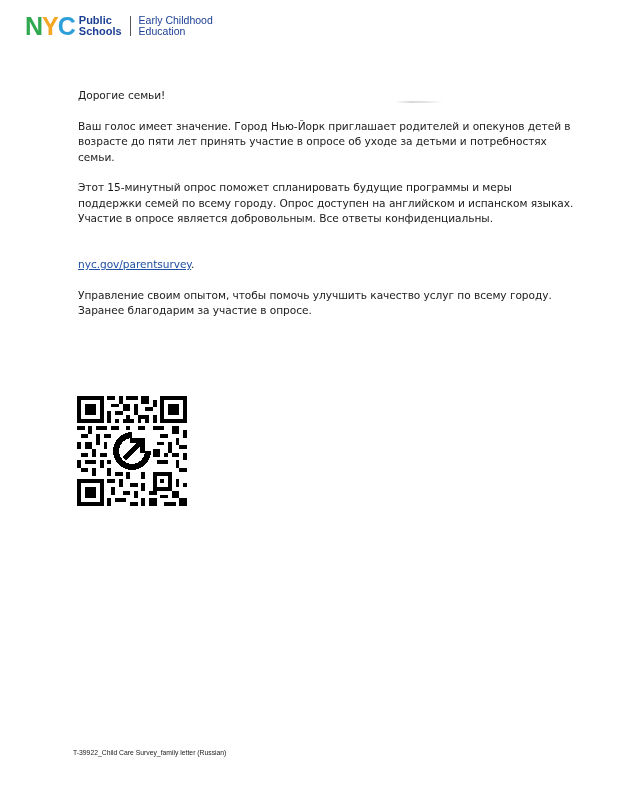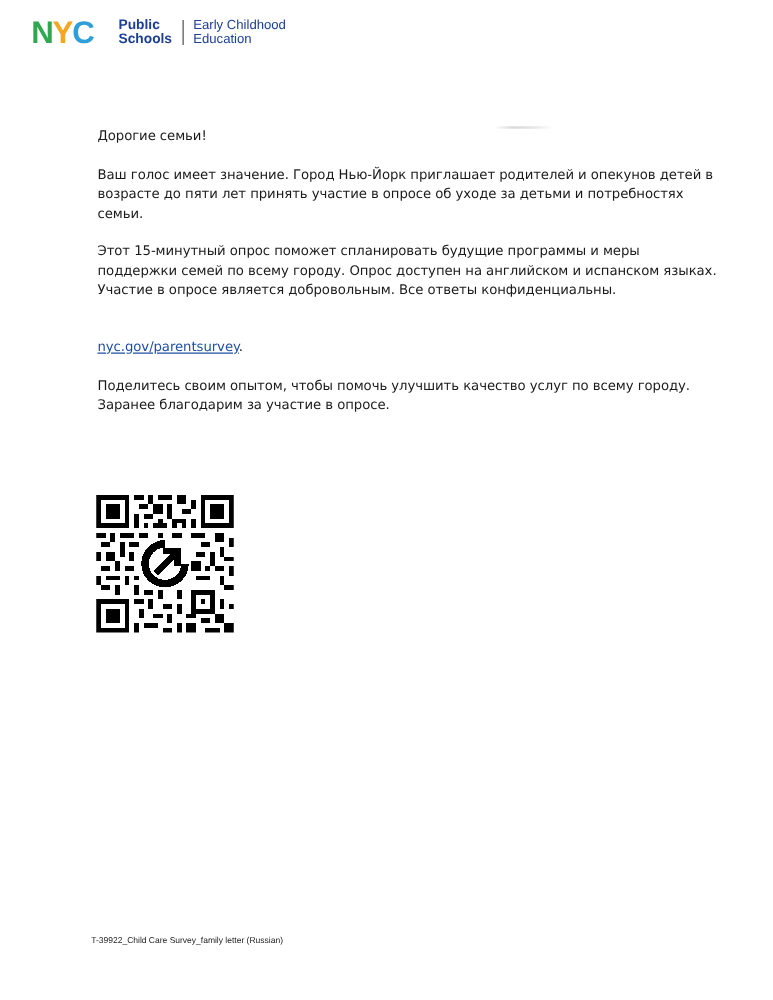--- a/index.html
+++ b/index.html
@@ -5,25 +5,25 @@
     html, body { margin: 0; padding: 0; background: #ffffff; }
     body {
       width: 618px; height: 800px; position: relative; overflow: hidden;
       font-family: "DejaVu Sans", sans-serif; color: #1a1a1a;
     }
     .header { position: absolute; left: 25px; top: 13px; height: 26px; display: flex; align-items: center; }
     .nyc-logo { display: flex; align-items: center; font-family: "Liberation Sans", sans-serif; font-weight: 900; font-size: 25px; letter-spacing: -1px; line-height: 22px; }
     .nyc-n { color: #2fa84f; }
     .nyc-y { color: #f5a623; }
     .nyc-c { color: #2e9fd9; }
-    .ps-text { margin-left: 20px; color: #1c3f94; font-family: "Liberation Sans", sans-serif; font-weight: 700; font-size: 11px; line-height: 11px; }
+    .ps-text { margin-left: 4px; color: #1c3f94; font-family: "Liberation Sans", sans-serif; font-weight: 700; font-size: 11px; line-height: 11px; }
     .divider { width: 1px; height: 20px; background: #555; margin: 0 8px 0 8px; }
     .ece-text { color: #1c3f94; font-family: "Liberation Sans", sans-serif; font-weight: 400; font-size: 10.5px; line-height: 11px; }
 
-    .body-text { position: absolute; left: 78px; top: 102px; width: 500px; font-size: 10.6px; line-height: 15.5px; letter-spacing: -0.05px; }
+    .body-text { position: absolute; left: 78px; top: 88px; width: 500px; font-size: 10.6px; line-height: 15.5px; letter-spacing: -0.05px; }
     .body-text p { margin: 0 0 15px 0; }
     .link { color: #1f4fa3; text-decoration: underline; margin-top: 27px; }
     .qr { position: absolute; left: 77px; top: 396px; width: 110px; height: 110px; }
     .footer { position: absolute; left: 73px; top: 749px; font-family: "Liberation Sans", sans-serif; font-size: 6.8px; color: #222; }
     .speck { position: absolute; left: 395px; top: 101px; width: 48px; height: 2px; background: linear-gradient(90deg, transparent, #d8d8d8, #e6e6e6, transparent); }
   </style>
 </head>
 <body>
 
 <div class="header">
@@ -46,21 +46,21 @@
 <div class="speck"></div>
 
 <div class="body-text">
   <p>Дорогие семьи!</p>
   <p>Ваш голос имеет значение. Город Нью-Йорк приглашает родителей и опекунов детей в возрасте до пяти лет принять участие в опросе об уходе за детьми и потребностях семьи.</p>
   <p>Этот 15-минутный опрос поможет спланировать будущие программы и меры поддержки семей по всему городу. Опрос доступен на английском и испанском языках. Участие в опросе является добровольным. Все ответы конфиденциальны.</p>
   <p>
     <br>
     <a class="link">nyc.gov/parentsurvey</a><span>.</span>
   </p>
-  <p>Поделитесь своим опытом, чтобы помочь улучшить качество услуг по всему городу. Заранее благодарим за участие в опросе.</p>
+  <p>Управление своим опытом, чтобы помочь улучшить качество услуг по всему городу. Заранее благодарим за участие в опросе.</p>
 </div>
 
 <svg class="qr" viewBox="0 0 29 29" shape-rendering="crispEdges">
   <rect width="29" height="29" fill="#fff"></rect>
   <g fill="#000">
 
     <path d="M0 0h7v7H0z M1 1v5h5V1z" fill-rule="evenodd"></path>
     <rect x="2" y="2" width="3" height="3"></rect>
     <path d="M22 0h7v7h-7z M23 1v5h5V1z" fill-rule="evenodd"></path>
     <rect x="24" y="2" width="3" height="3"></rect>

